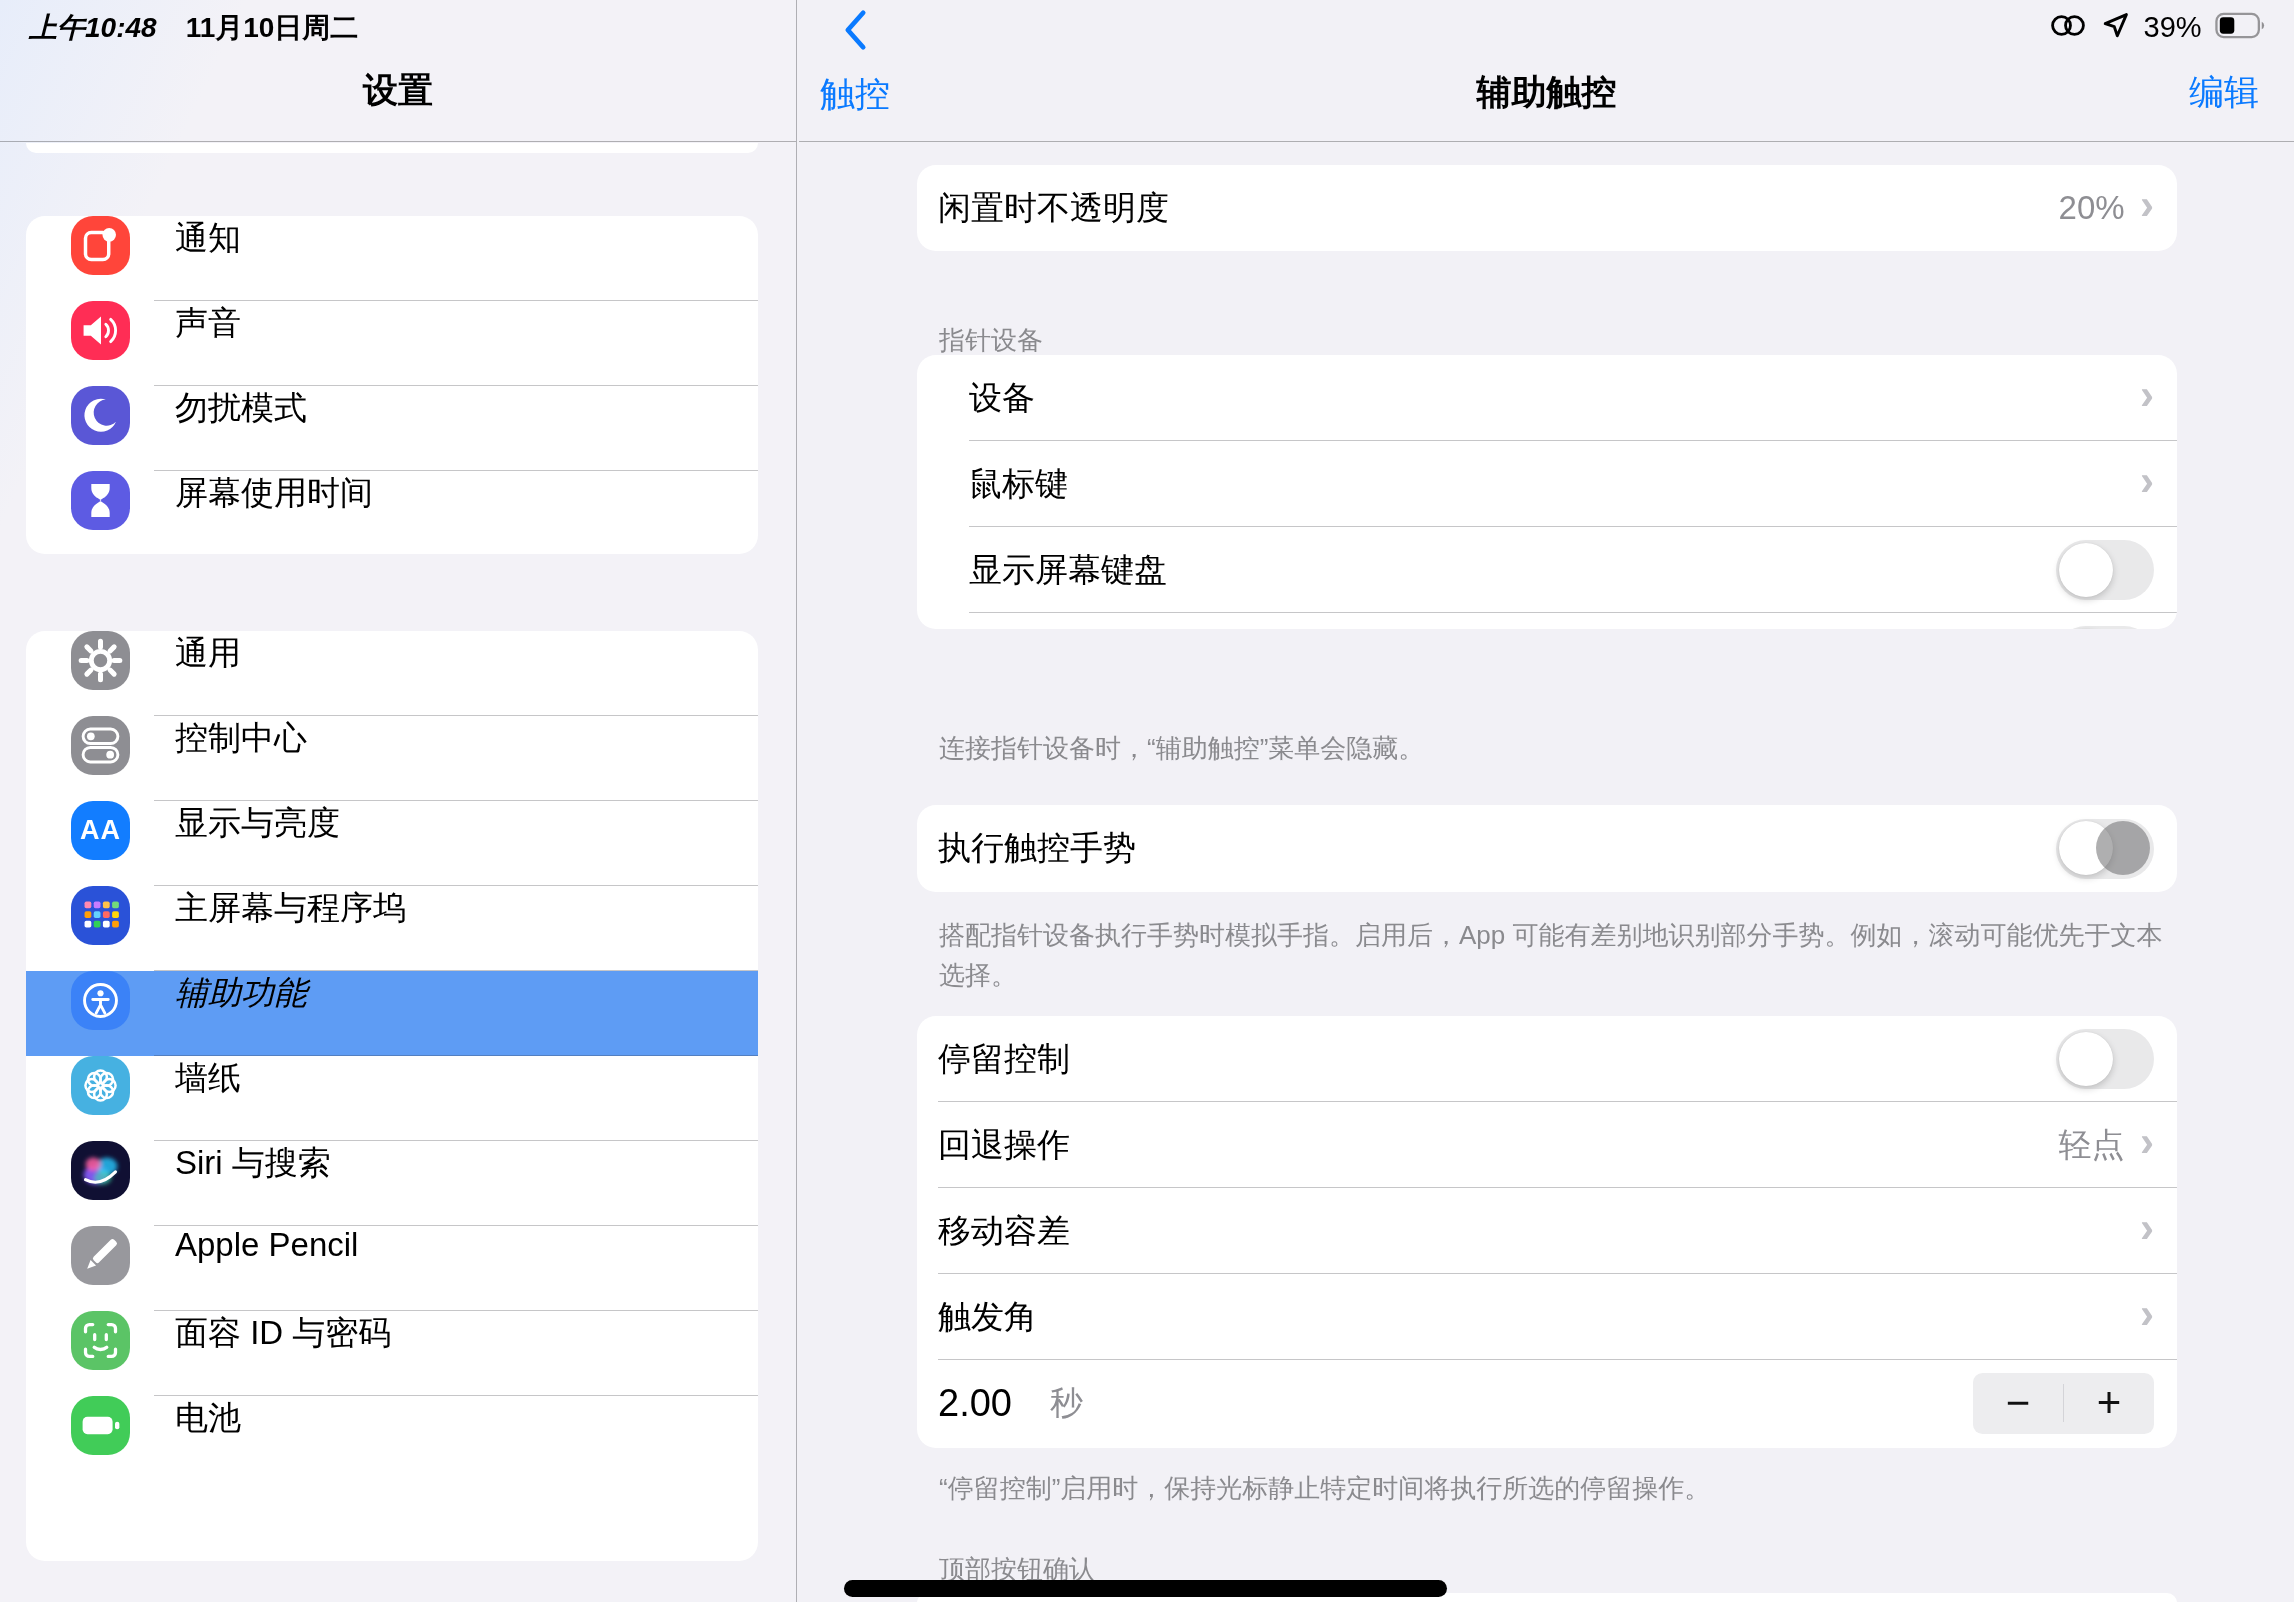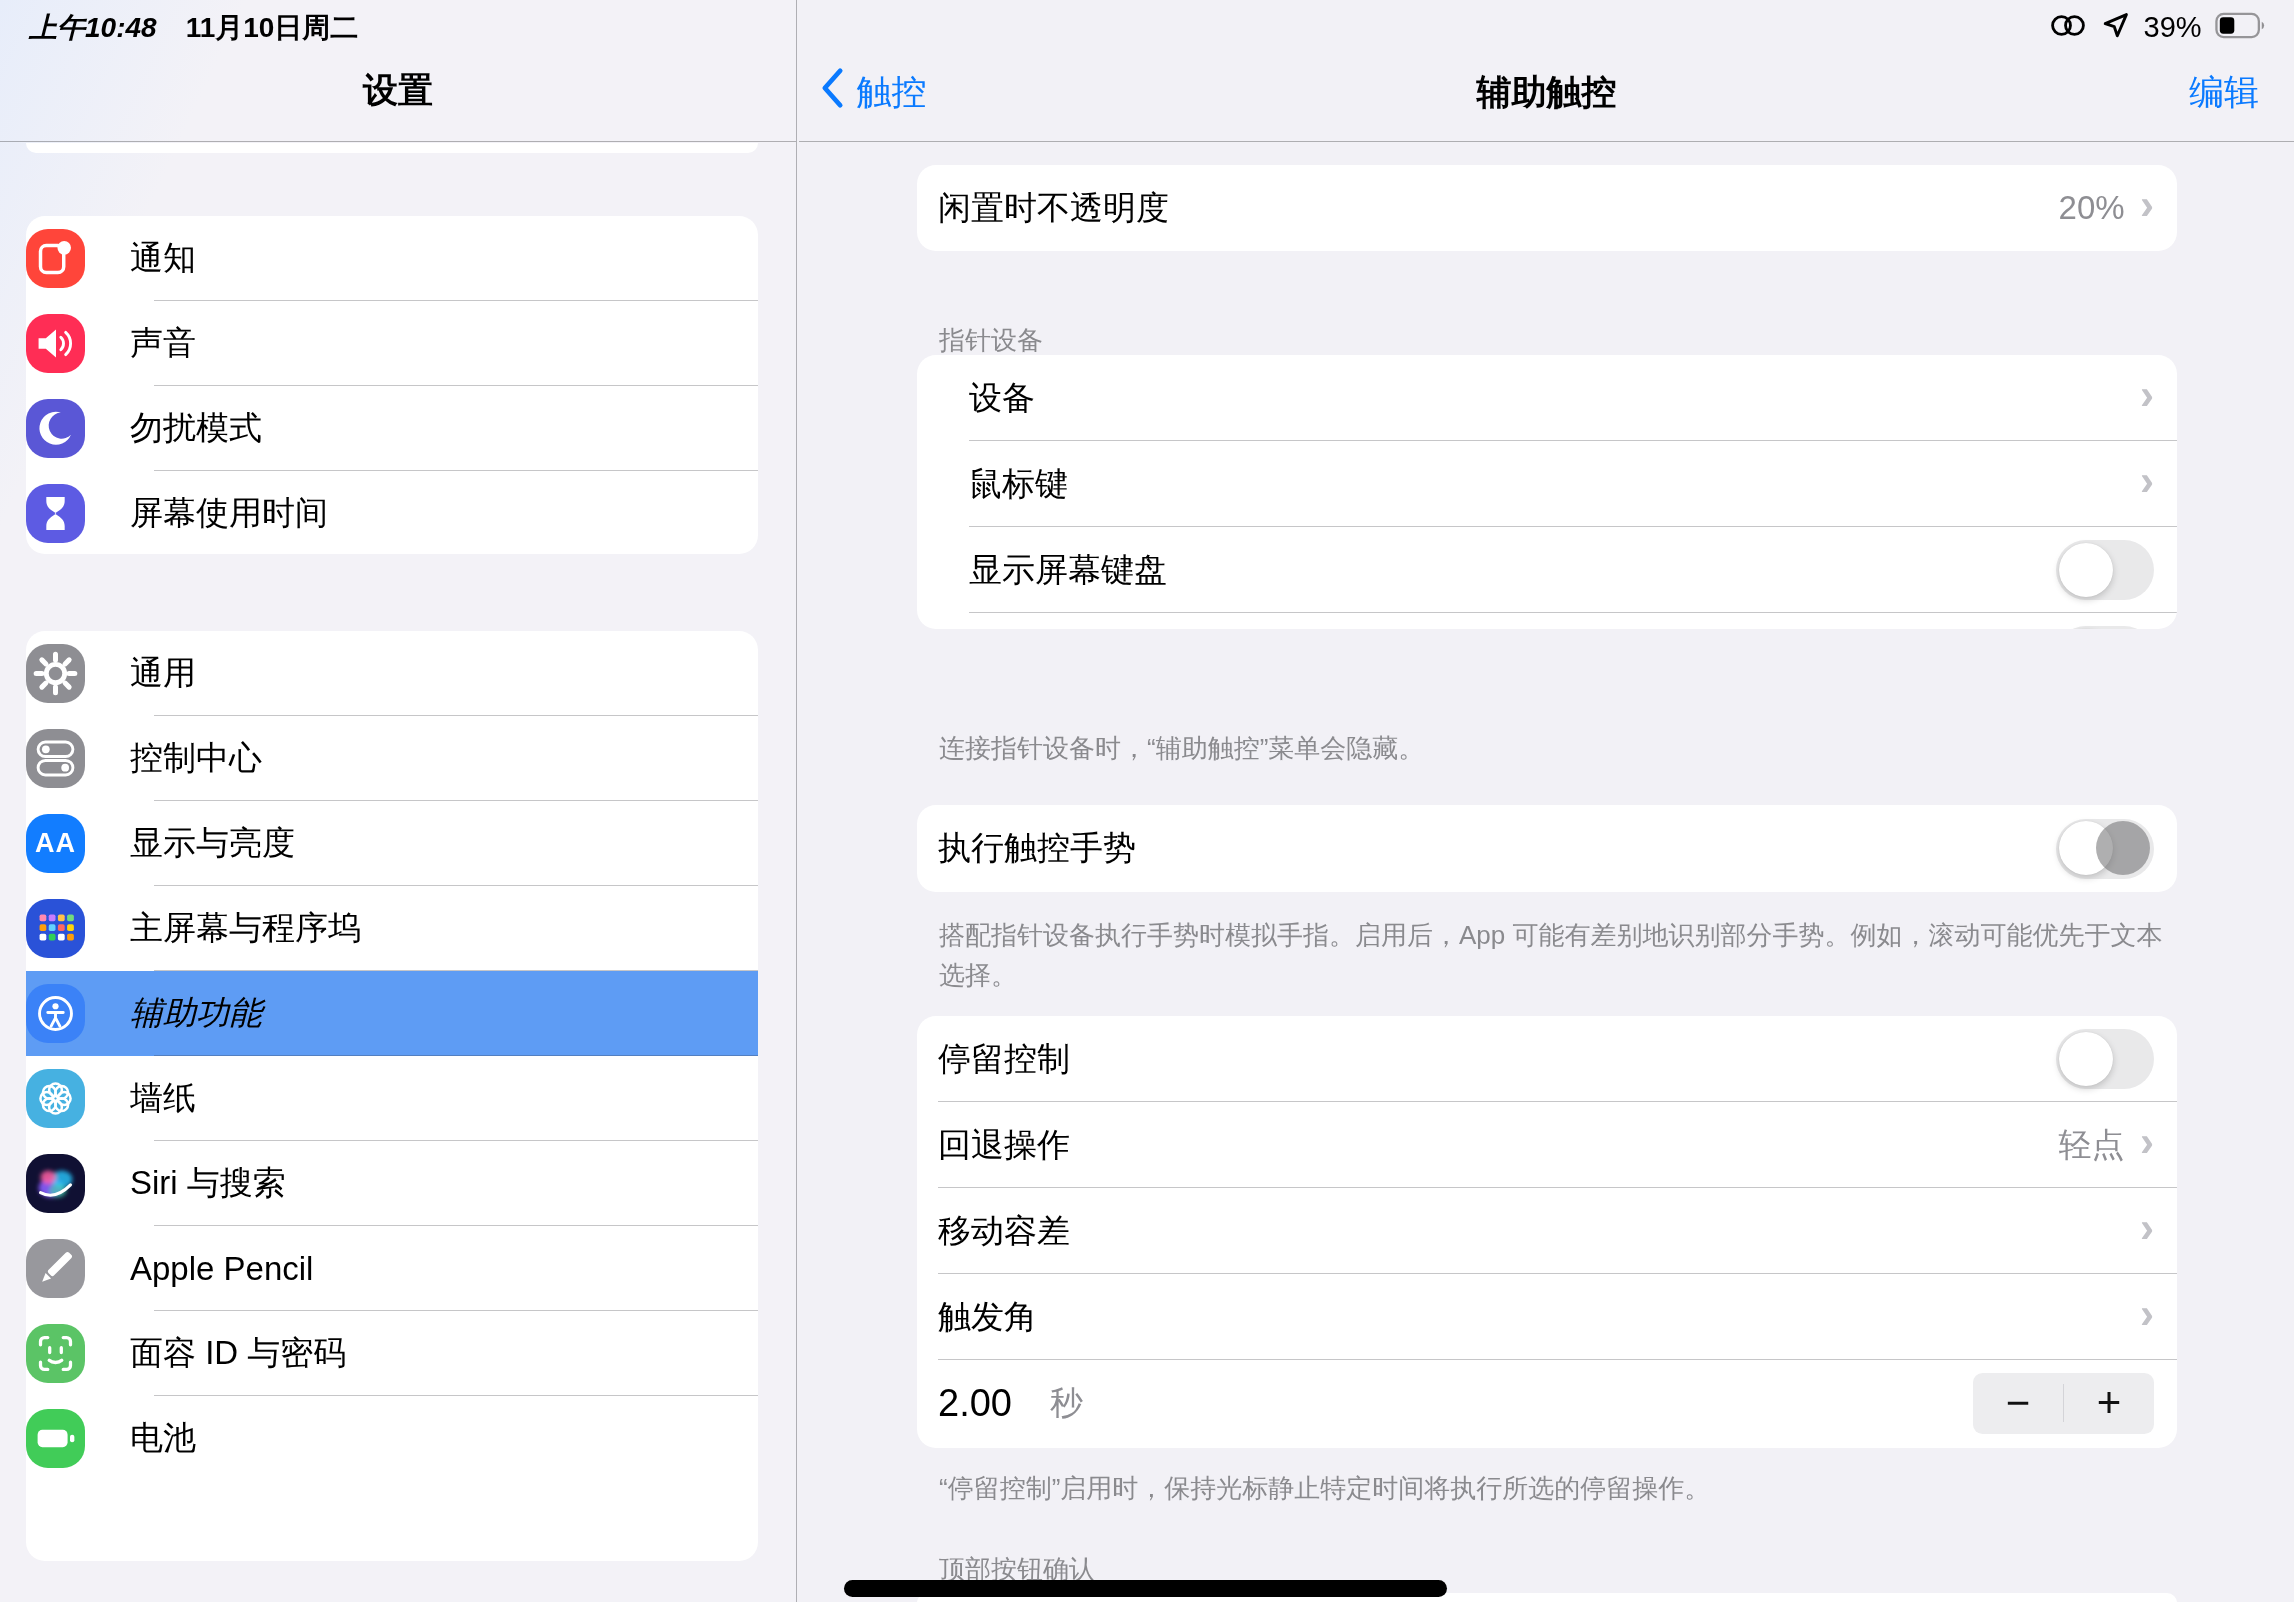--- a/index.html
+++ b/index.html
@@ -19,32 +19,32 @@
   
   .sidebar { position:absolute; left:0; top:0; width:797px; height:1602px;
     background:linear-gradient(115deg,#E7EDFA 0%,#F3F2F7 16%,#F3F2F7 100%);
     border-right:1.9px solid #AFAFB4; }
   .sidebar-header { position:relative; height:142px; border-bottom:1px solid rgba(0,0,0,.28); }
   .sidebar-title { position:absolute; left:50%; transform:translateX(-50%); bottom:27px; font-size:35px; font-weight:bold; }
   .partial-card { position:absolute; left:26px; top:143px; width:732px; height:9.6px; background:#fff; border-radius:0 0 17.3px 17.3px; }
   .card { position:absolute; background:#fff; border-radius:19px; overflow:hidden; }
   .sg1 { left:26px; top:216px; width:732px; height:338px; }
   .sg2 { left:26px; top:631px; width:732px; height:930px; }
-  .srow { position:relative; height:85px; display:flex; align-items:center; }
+  .srow { position:relative; height:85px; display:flex; align-items:flex-start; padding-left:45px; }
   .srow:not(:last-child)::after { content:""; position:absolute; left:128px; right:0; bottom:0; height:1px; background:rgba(60,60,67,.29); }
   .srow.selected { background:#5E9CF4; }
   .srow.selected .slabel { color:#000000;font-style:italic; }
   .slabel { font-size:33px; margin-left:45px; }
   .app-icon { width:59px; height:59px; border-radius:22px; flex:0 0 auto; display:flex; align-items:center; justify-content:center; overflow:hidden; }
   .app-icon svg { display:block; }
 
   
   .detail { position:absolute; left:799px; top:0; right:0; height:1602px; background:#F2F1F6; }
   .detail-header { position:absolute; top:0; left:0; right:0; height:142px; border-bottom:1px solid rgba(0,0,0,.28); }
-  .back-btn { position:absolute; left:21px; bottom:23px; display:flex; align-items:center; gap:11.5px; color:#0A7AFF; font-size:35px; cursor:default; }
+  .back-btn { position:absolute; left:21px; bottom:23px; display:flex; align-items:center; gap:11.5px; color:#0A7AFF; font-size:35px; cursor:default;flex-direction:column; }
   .detail-title { position:absolute; left:50%; transform:translateX(-50%); bottom:25px; font-size:35px; font-weight:bold; }
   .edit-btn { position:absolute; right:35px; bottom:25px; color:#0A7AFF; font-size:35px; }
 
   .dcard { position:absolute; left:118px; width:1260px; background:#fff; border-radius:19px; overflow:hidden; }
   .c1 { top:165px; height:86px; }
   .c2 { top:355px; height:274px;padding-left:31px; }
   .c3 { top:805px; height:87px; }
   .c4 { top:1016px; height:432px; }
   .c5 { top:1593px; height:9.6px; border-radius:19px 19px 0 0; }
   .drow { position:relative; height:86px; display:flex; align-items:center; padding:0 23px 0 21px; }

